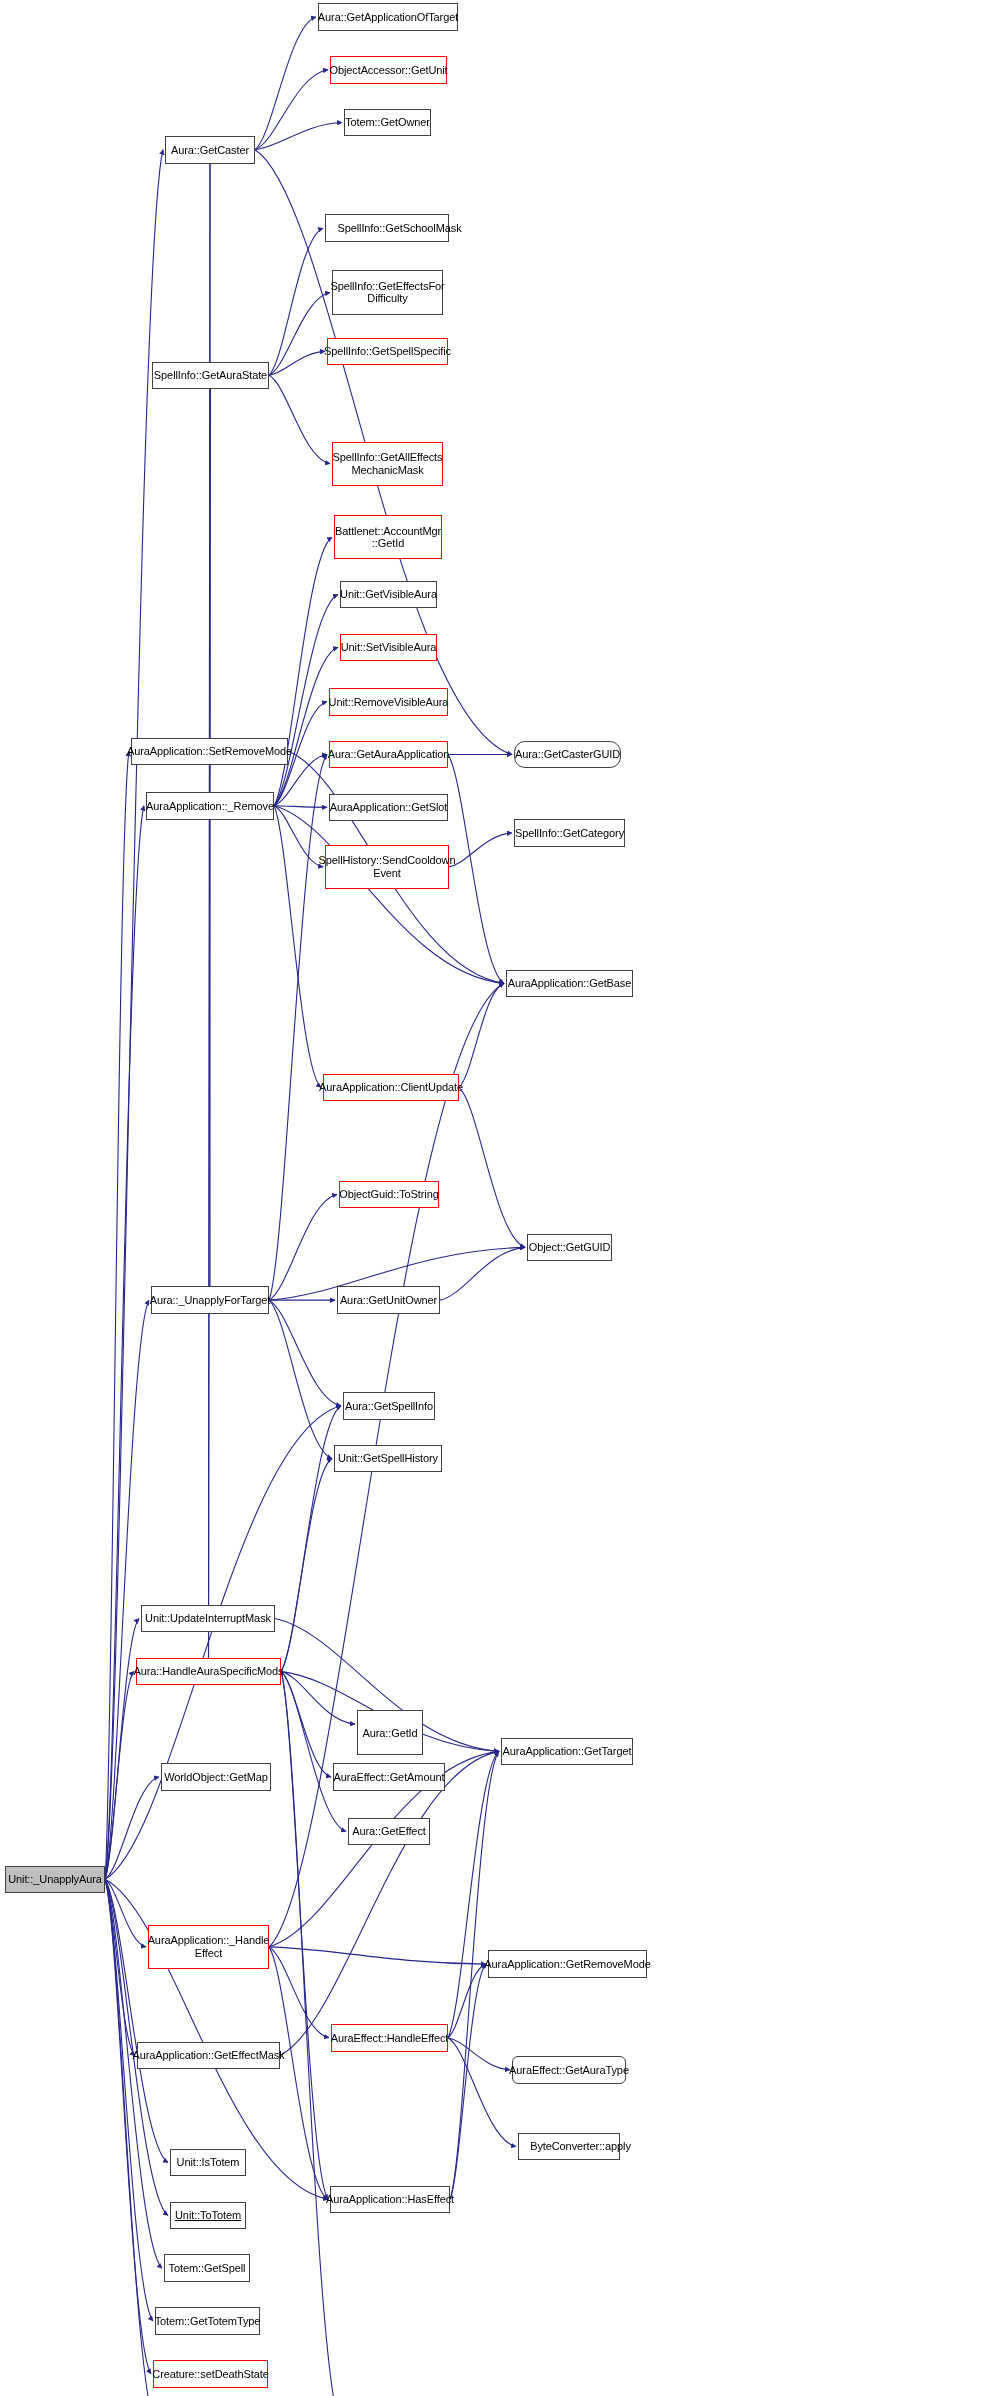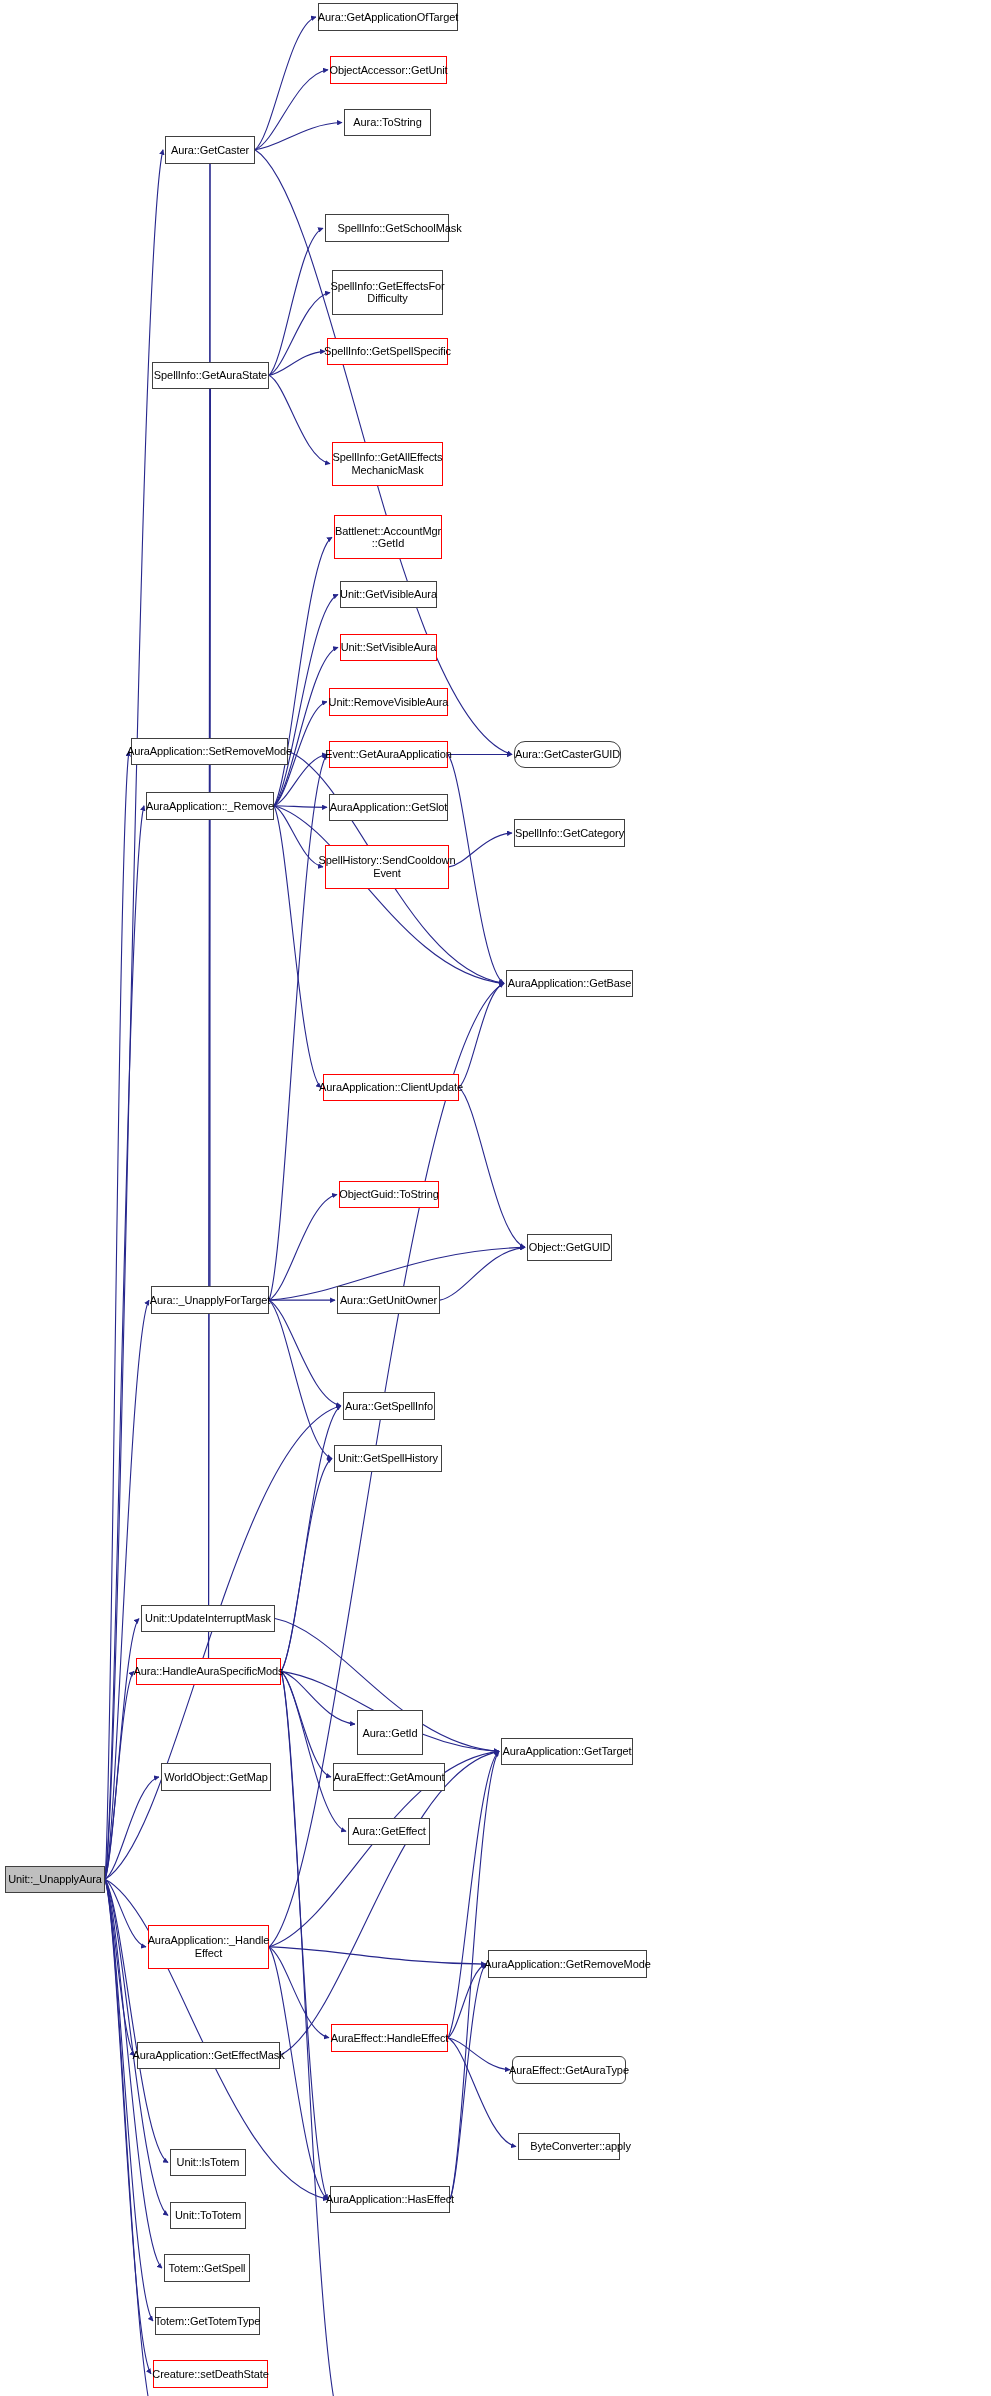--- a/index.html
+++ b/index.html
@@ -130,35 +130,35 @@
         <path d="M 450,2199.35 C 460.8,2174.654 469.8,1978.2620000000002 486,1964.15" fill="none" stroke="#26268c" stroke-width="1.1" marker-end="url(#arrow)"></path>
         <path d="M 265,2426.55 C 287.8,2426.55 306.8,2426.55 341,2426.55" fill="none" stroke="#26268c" stroke-width="1.1" marker-end="url(#arrow)"></path>
         <path d="M 288,751.35 C 352.8,775.71 406.8,969.4300000000001 504,983.35" fill="none" stroke="#26268c" stroke-width="1.1" marker-end="url(#arrow)"></path>
         <path d="M 280,2055.3500000000004 C 345.7,2023.4300000000003 400.45,1769.5900000000001 499,1751.3500000000001" fill="none" stroke="#26268c" stroke-width="1.1" marker-end="url(#arrow)"></path>
         <path d="M 275,1618.5500000000002 C 342.2,1632.4940000000004 398.20000000000005,1743.382 499,1751.3500000000001" fill="none" stroke="#26268c" stroke-width="1.1" marker-end="url(#arrow)"></path>
       </g>
   </svg>
   <div id="node-group">
       <div class="node" style="left: 318px; top: 3.2px; width: 140px; height: 27.5px;">Aura::GetApplicationOfTarget</div>
       <div class="node red" style="left: 330px; top: 56px; width: 117px; height: 27.5px;">ObjectAccessor::GetUnit</div>
-      <div class="node" style="left: 344px; top: 108.8px; width: 87px; height: 27.5px;">Aura::ToString</div>
+      <div class="node" style="left: 344px; top: 108.8px; width: 87px; height: 27.5px;">Totem::GetOwner</div>
       <div class="node" style="left: 165px; top: 136px; width: 90px; height: 27.5px;">Aura::GetCaster</div>
       <div class="node" style="left: 325px; top: 214.4px; width: 124px; height: 27.5px; padding-left: 27px;">SpellInfo::GetSchoolMask</div>
       <div class="node" style="left: 332px; top: 270.4px; width: 111px; height: 44.2px;">SpellInfo::GetEffectsFor
 Difficulty</div>
       <div class="node red" style="left: 327px; top: 337.6px; width: 121px; height: 27.5px;">SpellInfo::GetSpellSpecific</div>
       <div class="node" style="left: 152px; top: 361.6px; width: 117px; height: 27.5px;">SpellInfo::GetAuraState</div>
       <div class="node red" style="left: 332px; top: 441.6px; width: 111px; height: 44.2px;">SpellInfo::GetAllEffects
 MechanicMask</div>
       <div class="node red" style="left: 334px; top: 515.2px; width: 108px; height: 44.2px;">Battlenet::AccountMgr
 ::GetId</div>
       <div class="node" style="left: 340px; top: 580.8px; width: 97px; height: 27.5px;">Unit::GetVisibleAura</div>
       <div class="node red" style="left: 340px; top: 633.6px; width: 97px; height: 27.5px;">Unit::SetVisibleAura</div>
       <div class="node red" style="left: 329px; top: 688px; width: 119px; height: 27.5px;">Unit::RemoveVisibleAura</div>
-      <div class="node red" style="left: 329px; top: 740.8px; width: 119px; height: 27.5px;">Event::GetAuraApplication</div>
+      <div class="node red" style="left: 329px; top: 740.8px; width: 119px; height: 27.5px;">Aura::GetAuraApplication</div>
       <div class="node" style="left: 131px; top: 737.6px; width: 157px; height: 27.5px;">AuraApplication::SetRemoveMode</div>
       <div class="node" style="left: 146px; top: 792px; width: 128px; height: 27.5px;">AuraApplication::_Remove</div>
       <div class="node" style="left: 329px; top: 793.6px; width: 119px; height: 27.5px;">AuraApplication::GetSlot</div>
       <div class="node red" style="left: 325px; top: 844.8px; width: 124px; height: 44.2px;">SpellHistory::SendCooldown
 Event</div>
       <div class="node" style="left: 514px; top: 740.8px; width: 107px; height: 27.5px; border-radius: 11px;">Aura::GetCasterGUID</div>
       <div class="node" style="left: 514px; top: 819.2px; width: 111px; height: 27.5px;">SpellInfo::GetCategory</div>
       <div class="node" style="left: 506px; top: 969.6px; width: 127px; height: 27.5px;">AuraApplication::GetBase</div>
       <div class="node red" style="left: 323px; top: 1073.6px; width: 136px; height: 27.5px;">AuraApplication::ClientUpdate</div>
       <div class="node red" style="left: 339px; top: 1180.8px; width: 100px; height: 27.5px;">ObjectGuid::ToString</div>
@@ -177,18 +177,18 @@
       <div class="node root" style="left: 5px; top: 1865.6px; width: 100px; height: 27.5px;">Unit::_UnapplyAura</div>
       <div class="node red" style="left: 148px; top: 1924.8px; width: 121px; height: 44.2px;">AuraApplication::_Handle
 Effect</div>
       <div class="node" style="left: 488px; top: 1950.4px; width: 159px; height: 27.5px;">AuraApplication::GetRemoveMode</div>
       <div class="node" style="left: 137px; top: 2041.6px; width: 143px; height: 27.5px;">AuraApplication::GetEffectMask</div>
       <div class="node red" style="left: 331px; top: 2024px; width: 117px; height: 27.5px;">AuraEffect::HandleEffect</div>
       <div class="node" style="left: 512px; top: 2056px; width: 114px; height: 27.5px; border-radius: 6px;">AuraEffect::GetAuraType</div>
       <div class="node" style="left: 518px; top: 2132.8px; width: 102px; height: 27.5px; padding-left: 25px;">ByteConverter::apply</div>
       <div class="node" style="left: 330px; top: 2185.6px; width: 120px; height: 27.5px;">AuraApplication::HasEffect</div>
       <div class="node" style="left: 170px; top: 2148.8px; width: 76px; height: 27.5px;">Unit::IsTotem</div>
-      <div class="node" style="left: 170px; top: 2201.6px; width: 76px; height: 27.5px;">Unit::ToTotem</div>
+      <div class="node" style="left: 170px; top: 2201.6px; width: 76px; height: 27.5px; text-decoration: underline;">Unit::ToTotem</div>
       <div class="node" style="left: 164px; top: 2254.4px; width: 86px; height: 27.5px;">Totem::GetSpell</div>
       <div class="node" style="left: 155px; top: 2307.2px; width: 105px; height: 27.5px;">Totem::GetTotemType</div>
       <div class="node red" style="left: 153px; top: 2360px; width: 115px; height: 27.5px;">Creature::setDeathState</div>
     </div>
 </div>
 
 </body></html>

